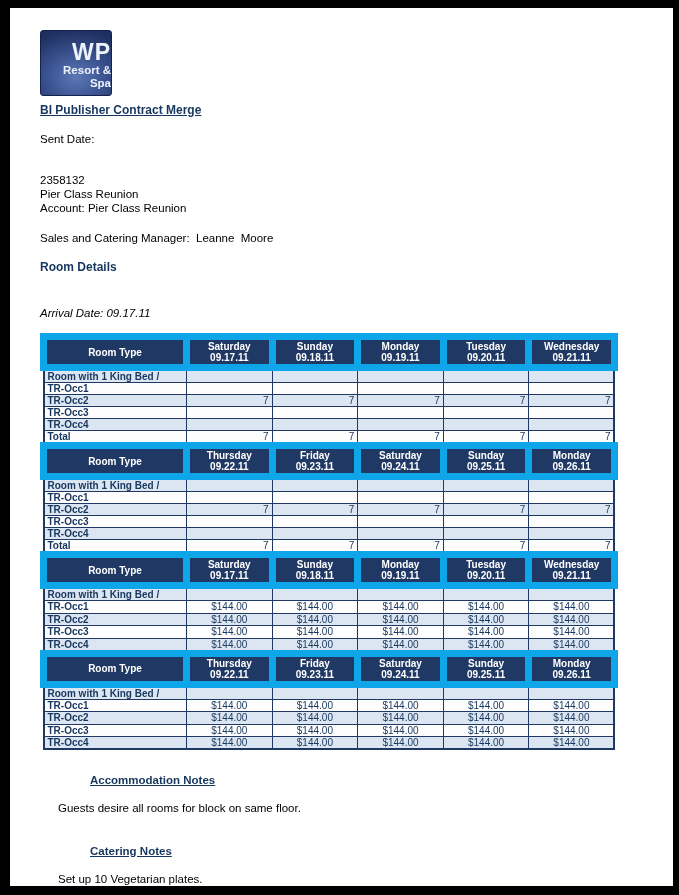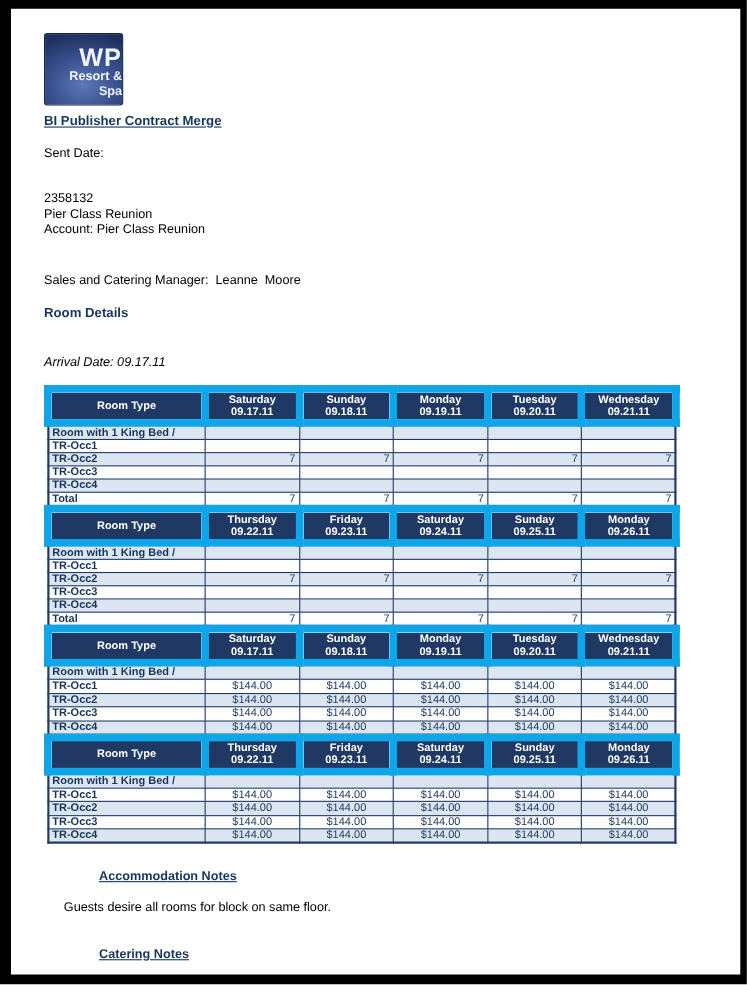--- a/index.html
+++ b/index.html
@@ -33,21 +33,21 @@
     display: inline-block;
     margin-top: 7px;
     font-size: 12px; font-weight: bold;
     color: #17365D; text-decoration: underline;
     cursor: pointer;
   }
 
   .plain-line { font-size: 11.5px; color: #000; line-height: 14px; white-space: pre-wrap; }
   .sent-date { margin-top: 14px; }
   .info-block { margin-top: 27px; }
-  .manager-line { margin-top: 32px; }
+  .manager-line { margin-top: 16px; }
   .section-heading { margin-top: 15px; font-size: 12px; font-weight: bold; color: #17365D; }
   .arrival-line { margin-top: 32px; font-style: italic; }
 
   
   .tables-wrap { margin-top: 13px; width: 571px; }
   table.band { border-collapse: collapse; table-layout: fixed; width: 571px; border: 2px solid #1F3864; }
   table.band + table.band { margin-top: -2px; }
   table.band th, table.band td {
     border: 1px solid #1F3864;
     font-size: 10px;

